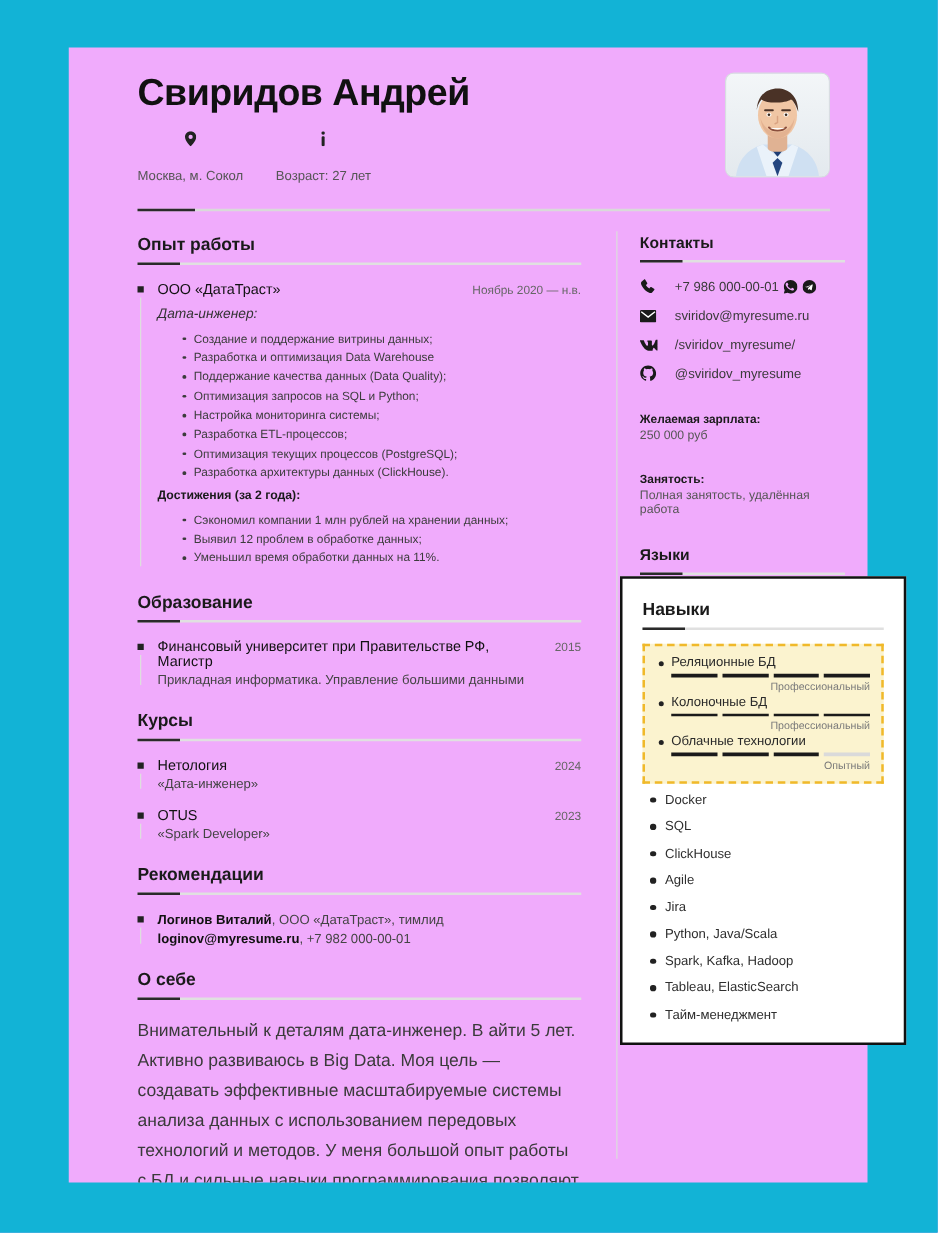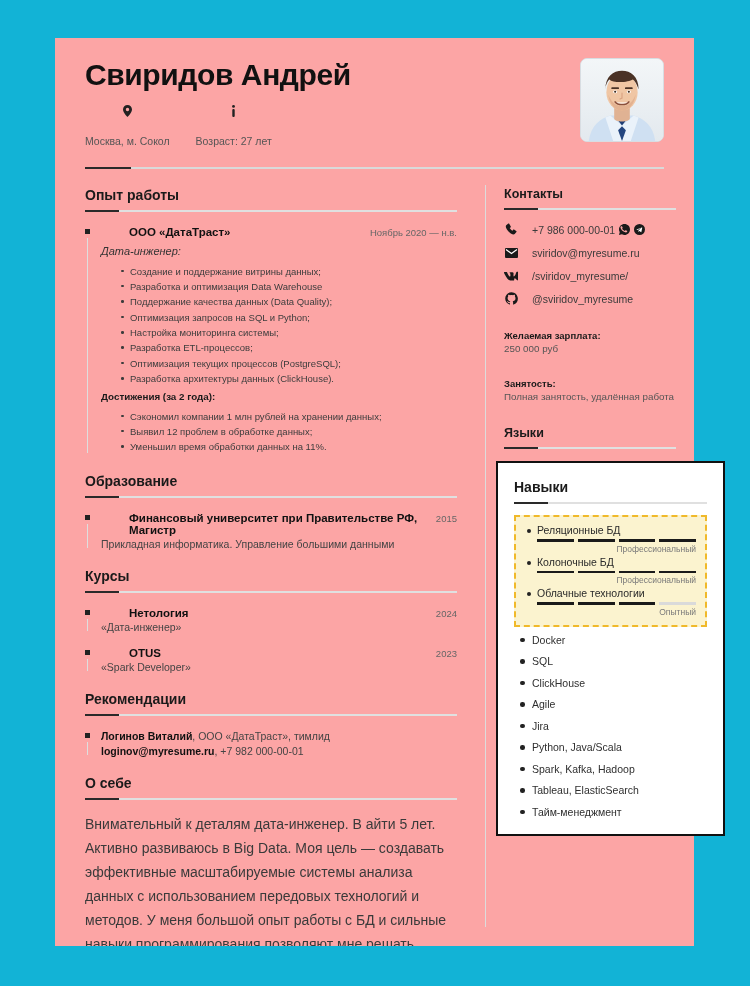--- a/index.html
+++ b/index.html
@@ -8,22 +8,23 @@
     background: #12b3d6;
     font-family: "Liberation Sans", sans-serif;
     overflow: hidden;
   }
   #root { position: relative; width: 750px; height: 986px; background: #12b3d6; }
 
   .card {
     position: absolute;
     left: 55px; top: 38px;
     width: 639px; height: 908px;
-    background: #fca5a5;
+    background: #f0abfc;
     overflow: hidden;
+    padding-left: 25px;
   }
 
   
   .hdr { padding: 20px 30px 0 30px; position: relative; }
   .hdr-name {
     font-size: 30px; font-weight: bold; color: #111; letter-spacing: -0.4px;
     line-height: 1.12;
   }
   .hdr-role { font-size: 12.5px; font-weight: bold; color: #4b4b4b; margin-top: 9px; }
   .hdr-meta { display: flex; align-items: center; gap: 26px; margin-top: 13px; }
@@ -59,21 +60,21 @@
 
   
   .entry { position: relative; padding-left: 16px; margin-top: 14px; }
   .entry::before {
     content: ""; position: absolute; left: 0; top: 3px; width: 5px; height: 5px; background: #222;
   }
   .entry::after {
     content: ""; position: absolute; left: 2px; top: 12px; bottom: 2px; width: 1px; background: #dedede;
   }
   .entry-top { display: flex; justify-content: space-between; align-items: baseline; gap: 10px; }
-  .entry-org { font-size: 11.5px; font-weight: bold; color: #111; margin-left: 28px; }
+  .entry-org { font-size: 11.5px; font-weight: normal; color: #111; }
   .entry-date { font-size: 9.5px; color: #666; white-space: nowrap; }
   .entry-pos { font-size: 11px; font-style: italic; color: #333; margin-top: 7px; }
   .entry-sub { font-size: 10.5px; color: #444; margin-top: 2px; }
 
   ul.dots { list-style: none; margin-top: 7px; padding-left: 20px; }
   ul.dots li {
     font-size: 9.5px; color: #3c3c3c; line-height: 1.62; position: relative; padding-left: 9px;
   }
   ul.dots li::before {
     content: ""; position: absolute; left: 0; top: 6px; width: 2.5px; height: 2.5px;

